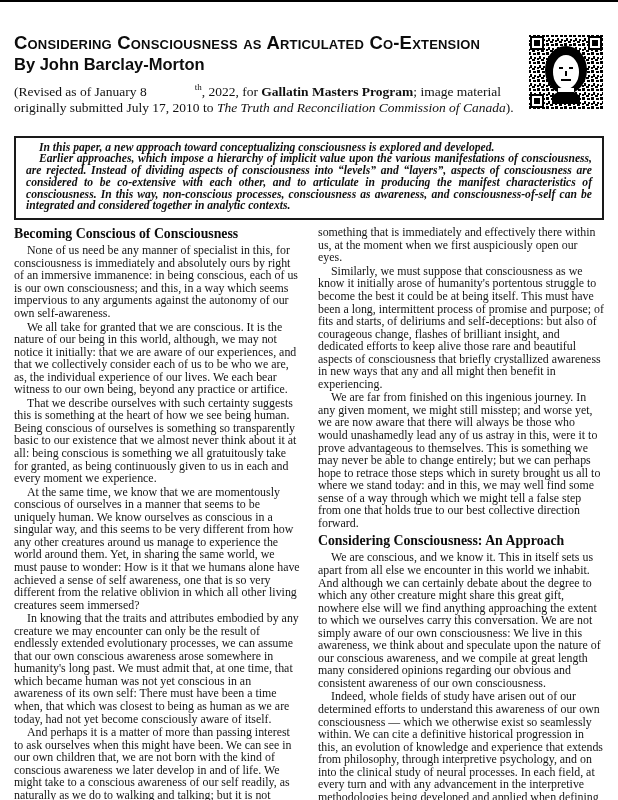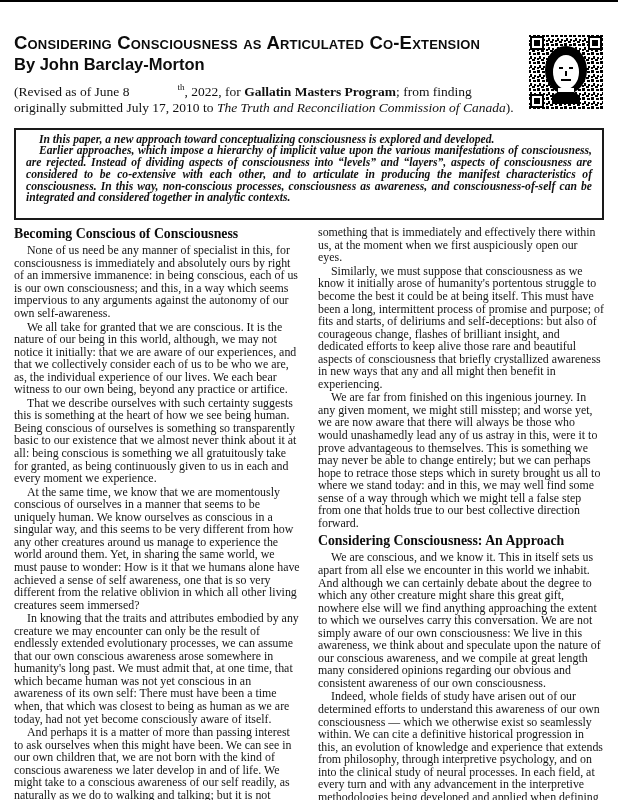--- a/index.html
+++ b/index.html
@@ -38,23 +38,23 @@
     line-height:16px;
     color:#111;
   }
   .revision sup{font-size:9px;padding-left:48px;}
   .qr{
     position:absolute;
     top:2px;right:0;
     width:76px;height:76px;
   }
   .abstract{
-    margin:12px 14px 0 14px;
+    margin:20px 14px 0 14px;
     border:2px solid #1a1a1a;
-    padding:4px 10px 14px 10px;
+    padding:4px 10px 6px 10px;
     font-weight:bold;
     font-style:italic;
     font-size:11.6px;
     line-height:11.8px;
     text-align:justify;
     color:#101010;
   }
   .abstract p{margin:0;text-indent:13px;}
   .columns{
     display:flex;
@@ -83,21 +83,21 @@
 </style>
 </head>
 <body>
 
 <div class="page">
 
   <div class="header">
     <div class="head-text">
       <h1 class="title">Considering Consciousness as Articulated Co-Extension</h1>
       <div class="byline">By John Barclay-Morton</div>
-      <p class="revision"><span>(Revised as of June 8</span><sup>th</sup><span>, 2022, for </span><b>Gallatin Masters Program</b><span>; from finding</span><br><span>originally submitted July 17, 2010 to </span><i>The Truth and Reconciliation Commission of Canada</i><span>).</span></p>
+      <p class="revision"><span>(Revised as of January 8</span><sup>th</sup><span>, 2022, for </span><b>Gallatin Masters Program</b><span>; image material</span><br><span>originally submitted July 17, 2010 to </span><i>The Truth and Reconciliation Commission of Canada</i><span>).</span></p>
     </div>
 
     <div class="qr">
       <svg width="76" height="76" viewBox="0 0 76 76" xmlns="http://www.w3.org/2000/svg">
         <defs>
           <pattern id="qrp" width="9" height="9" patternUnits="userSpaceOnUse">
             <rect x="0" y="0" width="3" height="3" fill="#000"></rect>
             <rect x="5" y="1" width="3" height="2" fill="#000"></rect>
             <rect x="2" y="4" width="2" height="3" fill="#000"></rect>
             <rect x="6" y="5" width="2" height="2" fill="#000"></rect>

